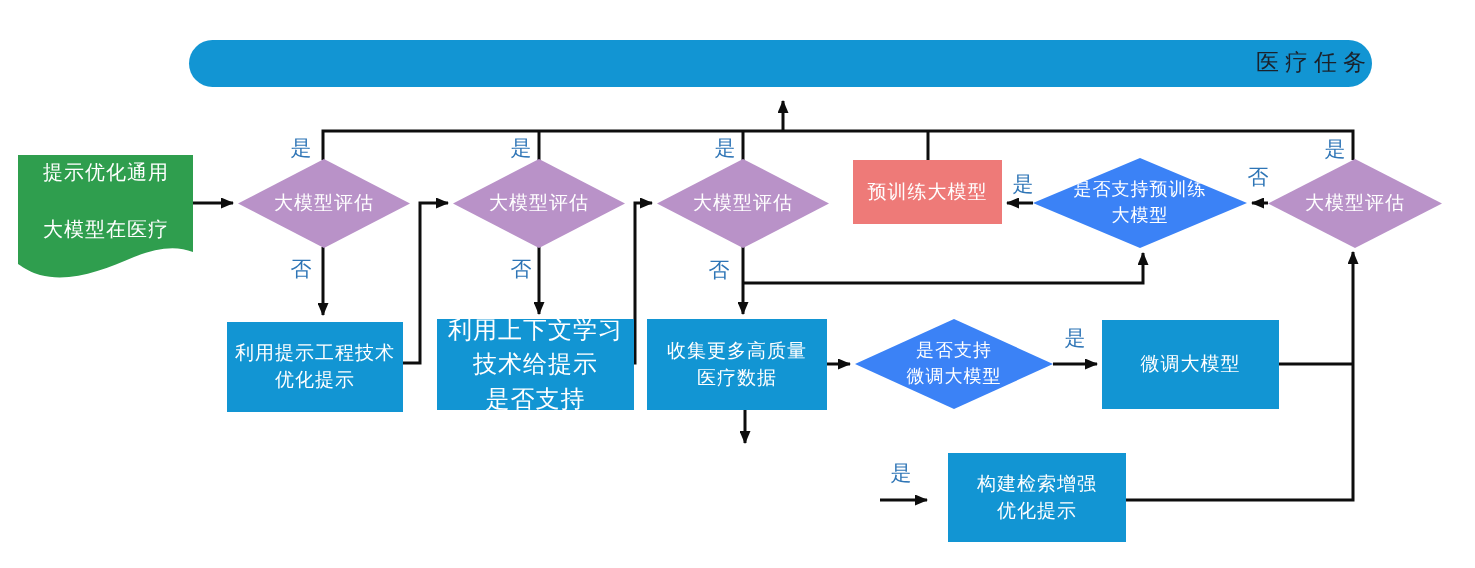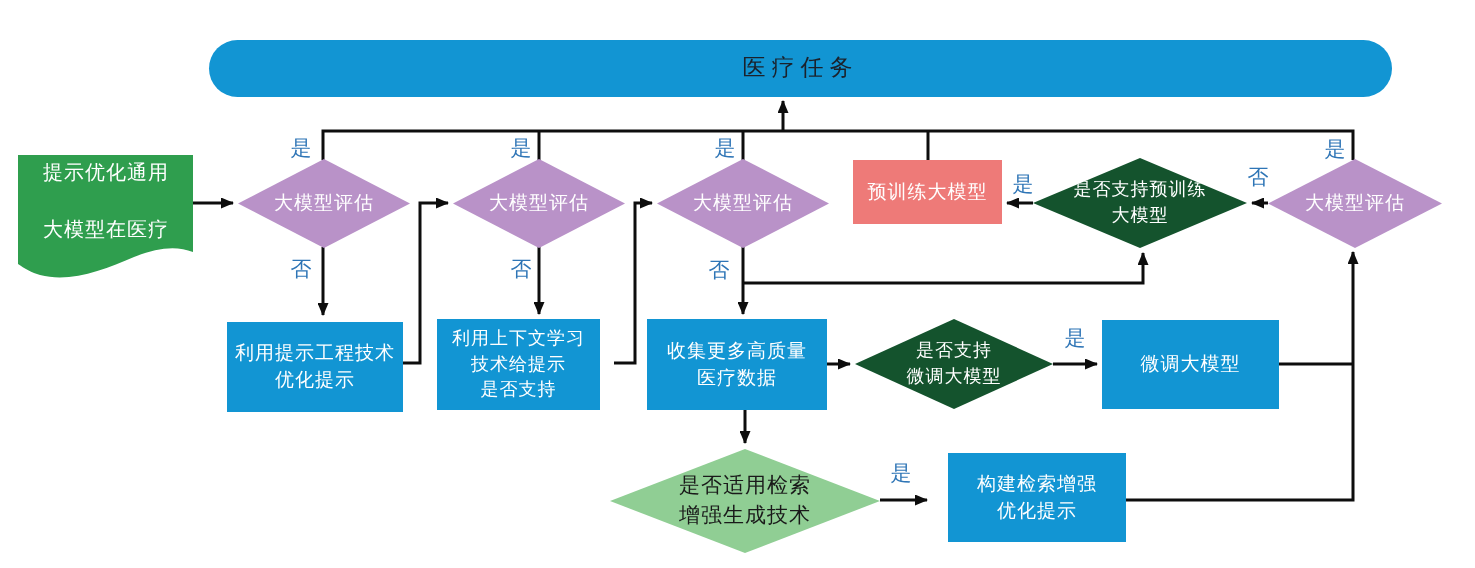--- a/index.html
+++ b/index.html
@@ -10,21 +10,21 @@
   .stage svg.wires{position:absolute;left:0;top:0;z-index:1;}
   .node{position:absolute;z-index:2;display:flex;flex-direction:column;
         align-items:center;justify-content:center;text-align:center;
         line-height:1.42;letter-spacing:1px;}
   .node .ln{display:block;white-space:nowrap;}
   .pill{background:#1295d3;border-radius:29px;color:#1b212b;
         font-size:23px;letter-spacing:6px;}
   .proc{background:#1295d3;color:#ffffff;font-size:19px;}
   .diamond{clip-path:polygon(50% 0,100% 50%,50% 100%,0 50%);}
   .d-purple{background:#b992c8;color:#ffffff;font-size:19px;}
-  .d-green{background:#14532d;color:#ffffff;font-size:18px;}
+  .d-green{background:#3b82f6;color:#ffffff;font-size:18px;}
   .d-green-dark{background:#90ce94;color:#1a1a1a;font-size:21px;}
   .redbox{background:#ee7a78;color:#ffffff;font-size:19px;}
   .docshape{position:absolute;z-index:2;}
   .doctext{position:absolute;z-index:3;display:flex;flex-direction:column;
            align-items:center;justify-content:flex-start;text-align:center;
            color:#ffffff;font-size:20px;line-height:1.45;letter-spacing:1px;gap:28px;}
   .elabel{position:absolute;z-index:3;color:#2e75b6;font-size:21px;
           transform:translate(-50%,-50%);white-space:nowrap;}
 </style>
 </head>
@@ -64,21 +64,21 @@
       <line x1="1053" y1="364" x2="1097" y2="364" marker-end="url(#ah)"></line>
       <line x1="1279" y1="364" x2="1354" y2="364"></line>
 
       <line x1="745" y1="410" x2="745" y2="443" marker-end="url(#ah)"></line>
       <line x1="880" y1="500" x2="927" y2="500" marker-end="url(#ah)"></line>
 
       <polyline points="1110,500 1353,500 1353,252" marker-end="url(#ah)"></polyline>
     </g>
   </svg>
 
-  <div class="node pill" style="left:209px;top:40px;width:1183px;height:57px;">
+  <div class="node pill" style="left:189px;top:40px;width:1183px;height:47px;align-items:flex-end;">
     <span class="ln">医疗任务</span>
   </div>
 
   <svg class="docshape" style="left:18px;top:155px;" width="176" height="130" viewBox="0 0 176 130">
     <path d="M0,0 H175 V97 C158,90 138,93 116,102 C86,115 52,128 22,120 C14,118 6,113 0,109 Z" fill="#2f9e4e"></path>
   </svg>
   <div class="doctext" style="left:18px;top:158px;width:176px;">
     <span class="ln">提示优化通用</span>
     <span class="ln">大模型在医疗</span>
     <span class="ln">领域表现</span>
@@ -102,41 +102,37 @@
   </div>
   <div class="node diamond d-green" style="left:1033px;top:158px;width:214px;height:90px;">
     <span class="ln">是否支持预训练</span>
     <span class="ln">大模型</span>
   </div>
 
   <div class="node proc" style="left:227px;top:322px;width:176px;height:90px;">
     <span class="ln">利用提示工程技术</span>
     <span class="ln">优化提示</span>
   </div>
-  <div class="node proc" style="left:437px;top:319px;width:163px;height:91px;font-size:18px;text-align:center;">
+  <div class="node proc" style="left:437px;top:319px;width:197px;height:91px;font-size:24px;text-align:center;">
     <span class="ln">利用上下文学习</span>
     <span class="ln">技术给提示</span>
     <span class="ln">是否支持</span>
   </div>
   <div class="node proc" style="left:647px;top:319px;width:180px;height:91px;">
     <span class="ln">收集更多高质量</span>
     <span class="ln">医疗数据</span>
   </div>
   <div class="node diamond d-green" style="left:855px;top:319px;width:198px;height:90px;">
     <span class="ln">是否支持</span>
     <span class="ln">微调大模型</span>
   </div>
   <div class="node proc" style="left:1102px;top:320px;width:177px;height:89px;">
     <span class="ln">微调大模型</span>
   </div>
 
-  <div class="node diamond d-green-dark" style="left:610px;top:449px;width:270px;height:104px;">
-    <span class="ln">是否适用检索</span>
-    <span class="ln">增强生成技术</span>
-  </div>
   <div class="node proc" style="left:948px;top:453px;width:178px;height:89px;">
     <span class="ln">构建检索增强</span>
     <span class="ln">优化提示</span>
   </div>
 
   <span class="elabel" style="left:301px;top:148px;">是</span>
   <span class="elabel" style="left:301px;top:269px;">否</span>
   <span class="elabel" style="left:521px;top:148px;">是</span>
   <span class="elabel" style="left:521px;top:269px;">否</span>
   <span class="elabel" style="left:725px;top:148px;">是</span>

